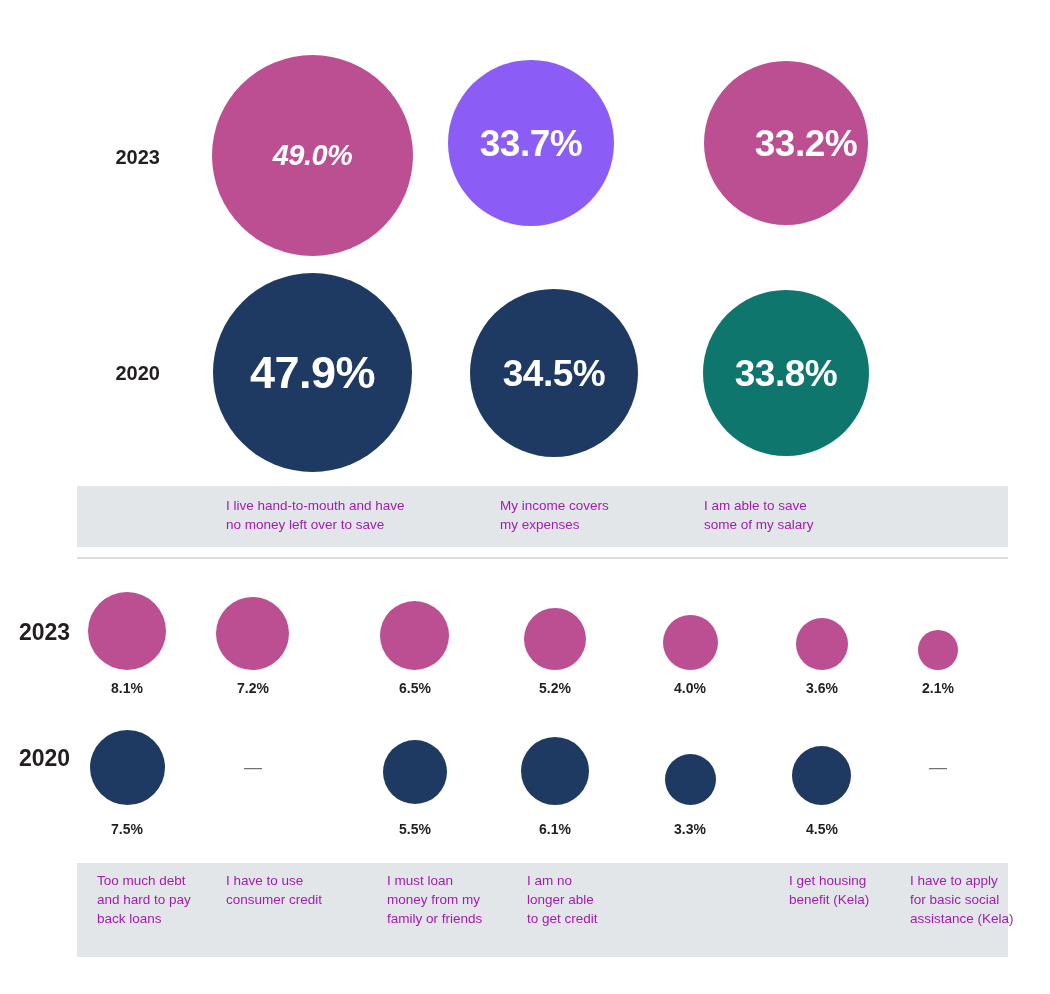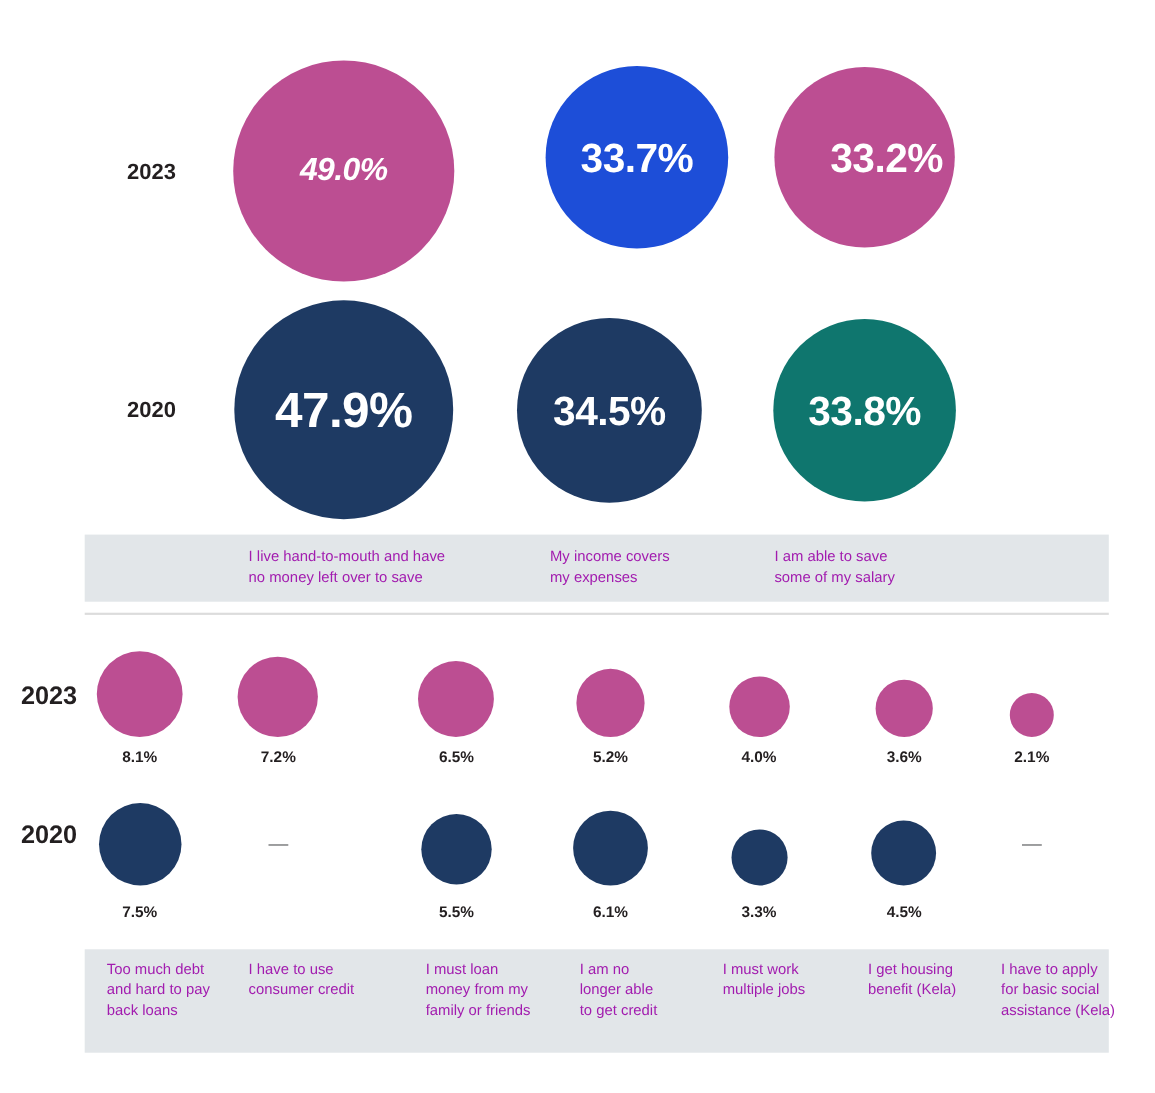--- a/index.html
+++ b/index.html
@@ -89,21 +89,21 @@
 </head>
 <body>
 
 <div id="stage">
 
   <div class="year-top" style="left:60px;top:146px;width:100px;">2023</div>
 
   <div class="bubble" style="left:212px;top:55px;width:201px;height:201px;background:#bc4e92;">
     <span class="val" style="font-size:29px;font-style:italic;">49.0%</span>
   </div>
-  <div class="bubble" style="left:496px;top:60px;width:166px;height:166px;background:#1d4ed8;">
+  <div class="bubble" style="left:448px;top:60px;width:166px;height:166px;background:#8b5cf6;">
     <span class="val" style="font-size:37px;">33.7%</span>
   </div>
   <div class="bubble" style="left:704px;top:61px;width:164px;height:164px;background:#bc4e92;">
     <span class="val" style="font-size:37px;margin-left:40px;">33.2%</span>
   </div>
 
   <div class="year-top" style="left:60px;top:362px;width:100px;">2020</div>
 
   <div class="bubble" style="left:213px;top:273px;width:199px;height:199px;background:#1e3a63;">
     <span class="val" style="font-size:45px;">47.9%</span>
@@ -164,21 +164,19 @@
 and hard to pay
 back loans</div>
   <div class="band-cell" style="left:226px;top:871px;width:140px;">I have to use
 consumer credit</div>
   <div class="band-cell" style="left:387px;top:871px;width:135px;">I must loan
 money from my
 family or friends</div>
   <div class="band-cell" style="left:527px;top:871px;width:120px;">I am no
 longer able
 to get credit</div>
-  <div class="band-cell" style="left:657px;top:871px;width:125px;">I must work
-multiple jobs</div>
   <div class="band-cell" style="left:789px;top:871px;width:120px;">I get housing
 benefit (Kela)</div>
   <div class="band-cell" style="left:910px;top:871px;width:110px;">I have to apply
 for basic social
 assistance (Kela)</div>
 
 </div>
 
 </body></html>

